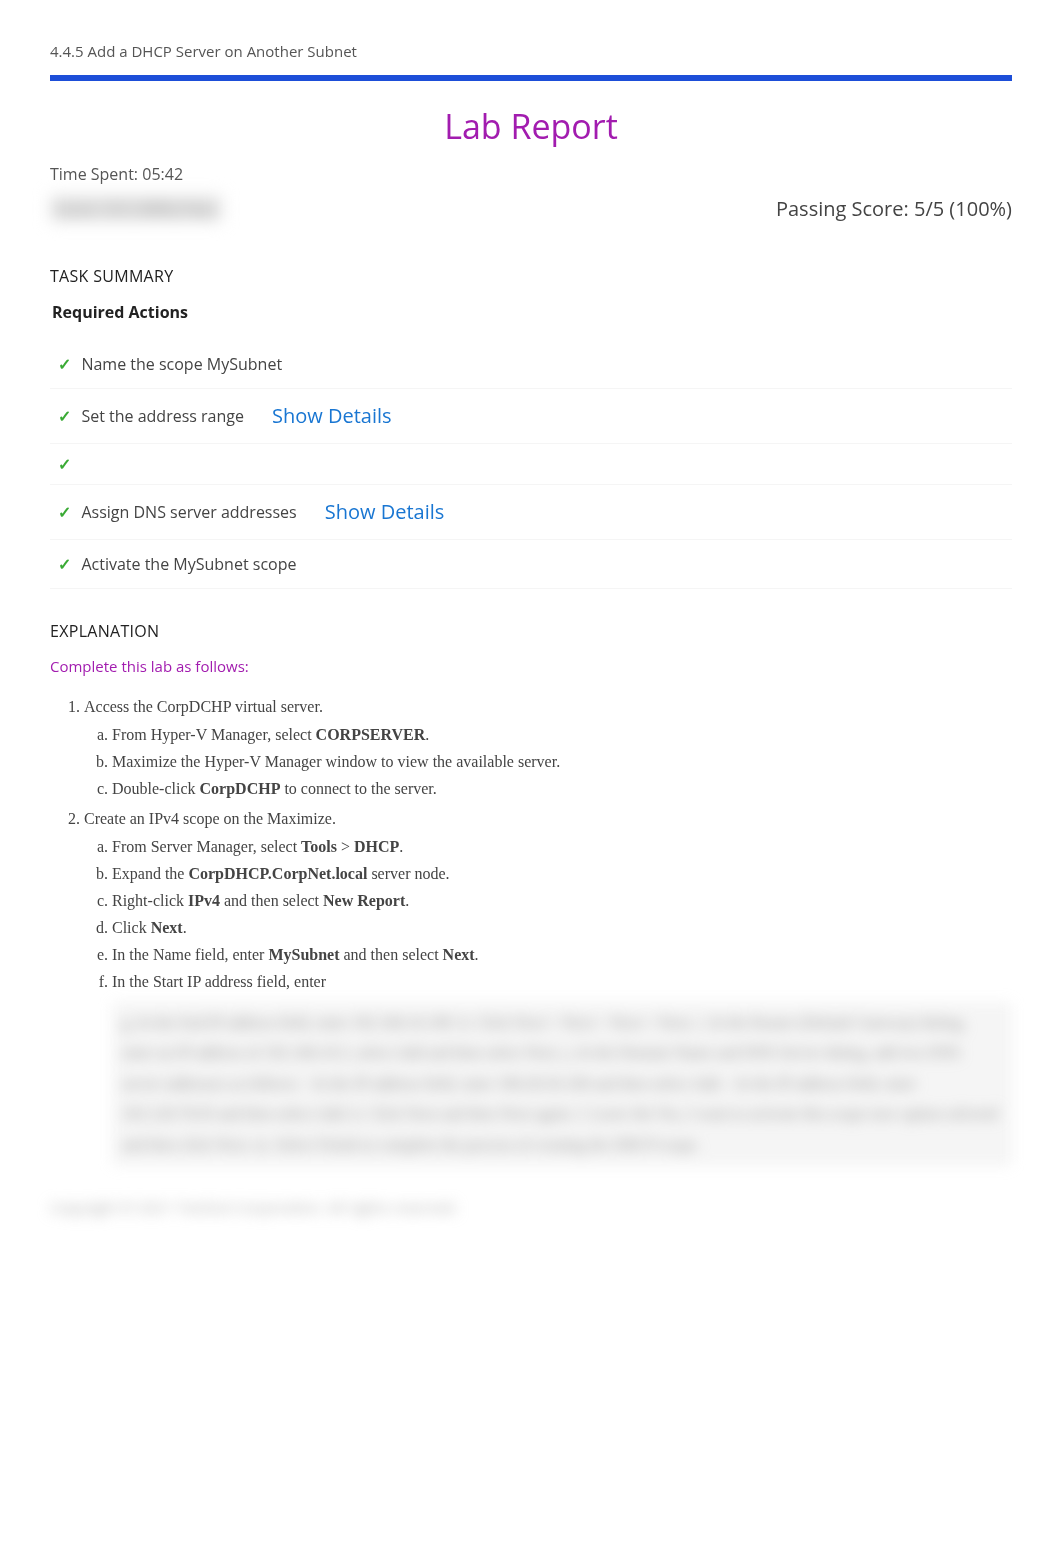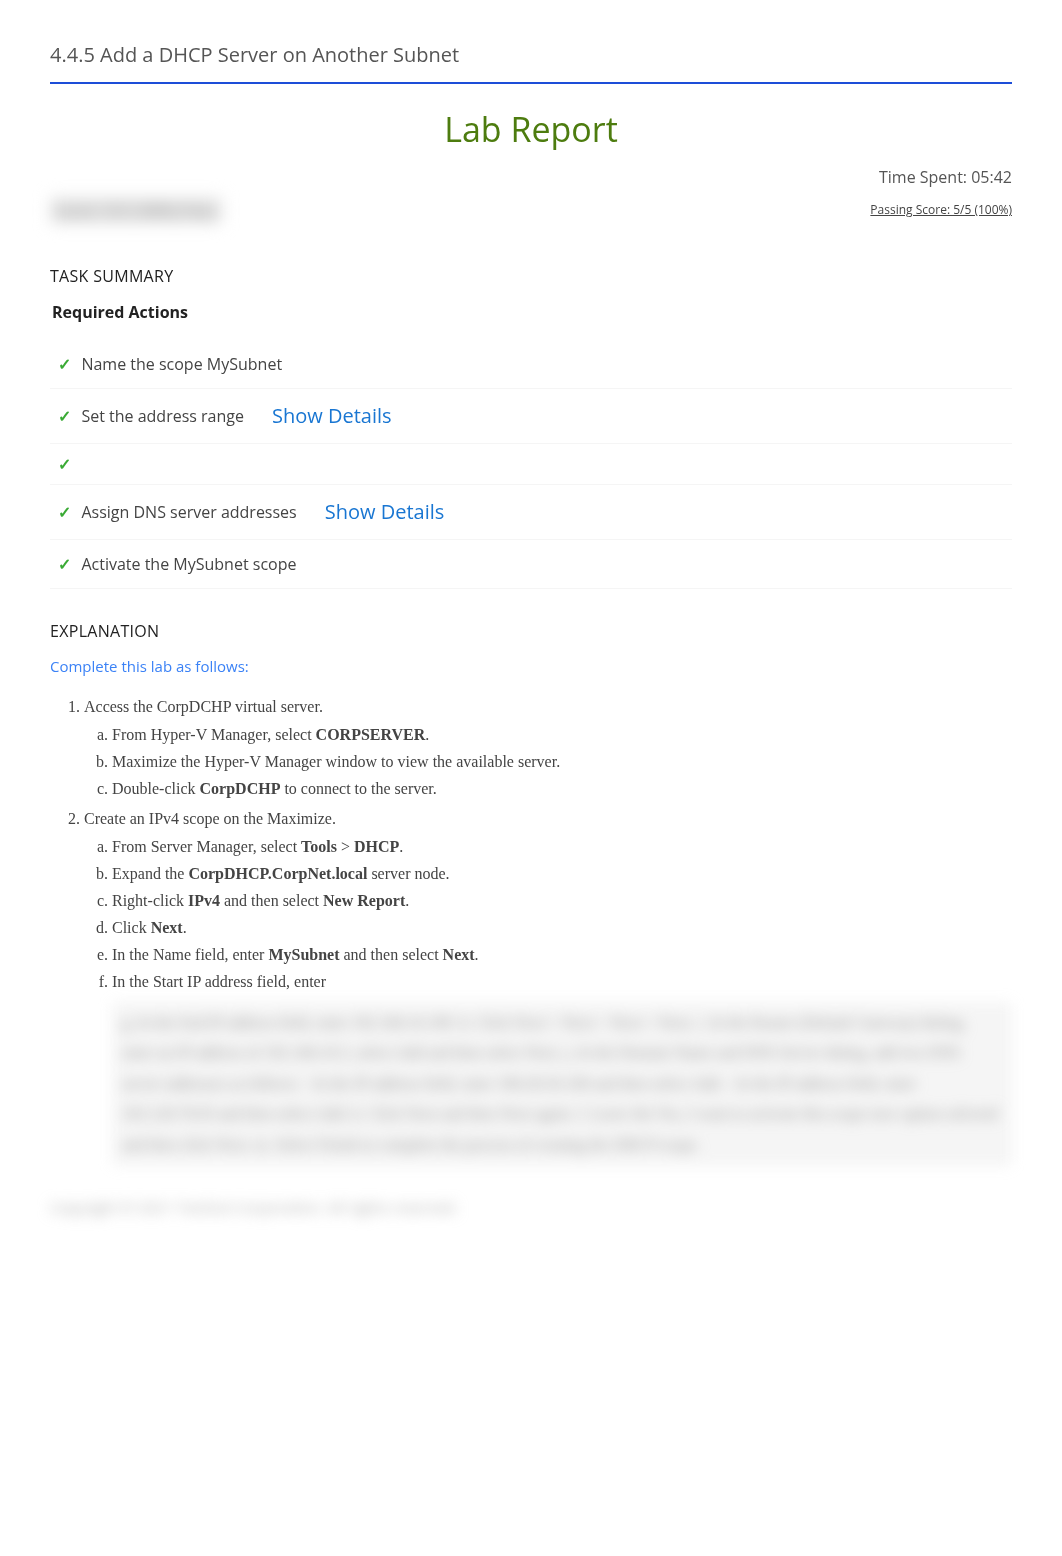--- a/index.html
+++ b/index.html
@@ -7,55 +7,54 @@
     font-family: "Segoe UI", "Open Sans", -apple-system, BlinkMacSystemFont, sans-serif;
     background: #ffffff;
     color: #4a4a4a;
     width: 1062px;
     padding: 40px 50px;
     font-size: 15px;
     line-height: 1.5;
   }
   .breadcrumb {
     color: #555;
-    font-size: 20px;
+    font-size: 15px;
     margin-bottom: 8px;
     padding-bottom: 12px;
-    border-bottom: 2px solid #1d4ed8;
+    border-bottom: 6px solid #1d4ed8;
   }
   h1.report-title {
     text-align: center;
     font-weight: 400;
     font-size: 34px;
-    color: #4d7c0f;
+    color: #a21caf;
     margin: 20px 0 10px;
   }
   .time-spent {
-    text-align: right;
+    text-align: left;
     color: #555;
     font-size: 16px;
   }
   .score-row {
     display: flex;
     justify-content: space-between;
     align-items: center;
     margin: 8px 0 40px;
   }
   .score-left {
     filter: blur(8px);
     color: #888;
     background: #e8e8e8;
     border-radius: 3px;
     padding: 2px 6px;
     font-weight: 600;
   }
   .score-right {
     color: #444;
-    font-size: 12px;
-    text-decoration: underline;
+    font-size: 20px;
   }
   .section-header {
     font-weight: 400;
     color: #222;
     font-size: 16px;
     margin: 30px 0 10px;
     letter-spacing: 0.3px;
   }
   .subsection-header {
     font-weight: 700;
@@ -85,21 +84,21 @@
     flex-shrink: 0;
   }
   .show-details {
     color: #1976d2;
     margin-left: 18px;
     cursor: pointer;
     font-size: 20px;
   }
   .explanation-intro {
     margin: 12px 0 18px;
-    color: #3b82f6;
+    color: #a21caf;
   }
   ol.steps {
     padding-left: 34px;
     color: #444;
   }
   ol.steps > li {
     margin-bottom: 6px;
     font-size: 16px;
     font-family: Liberation Serif, serif;
   }

